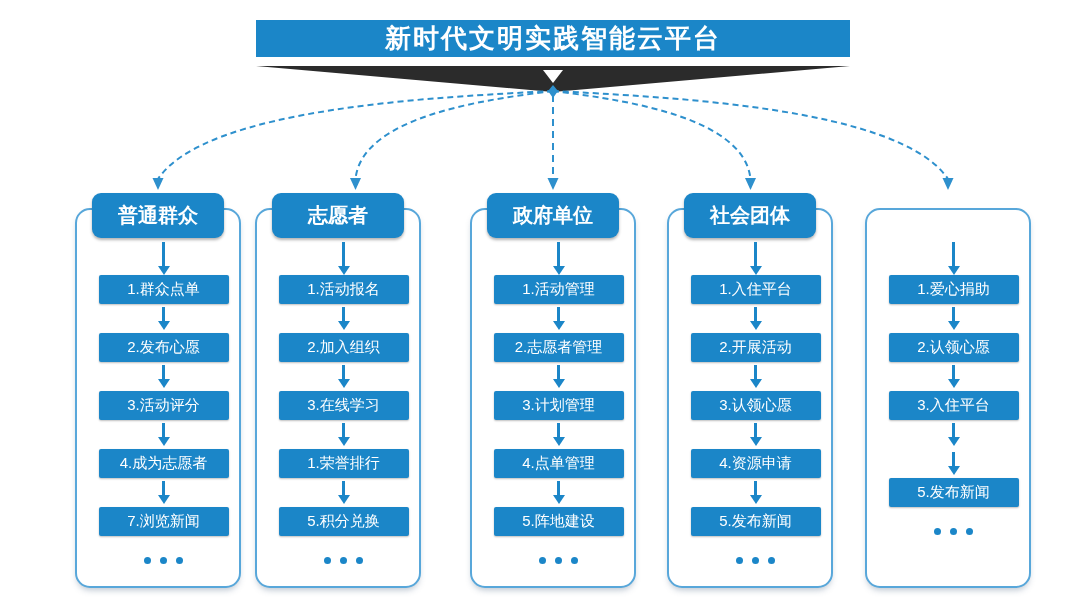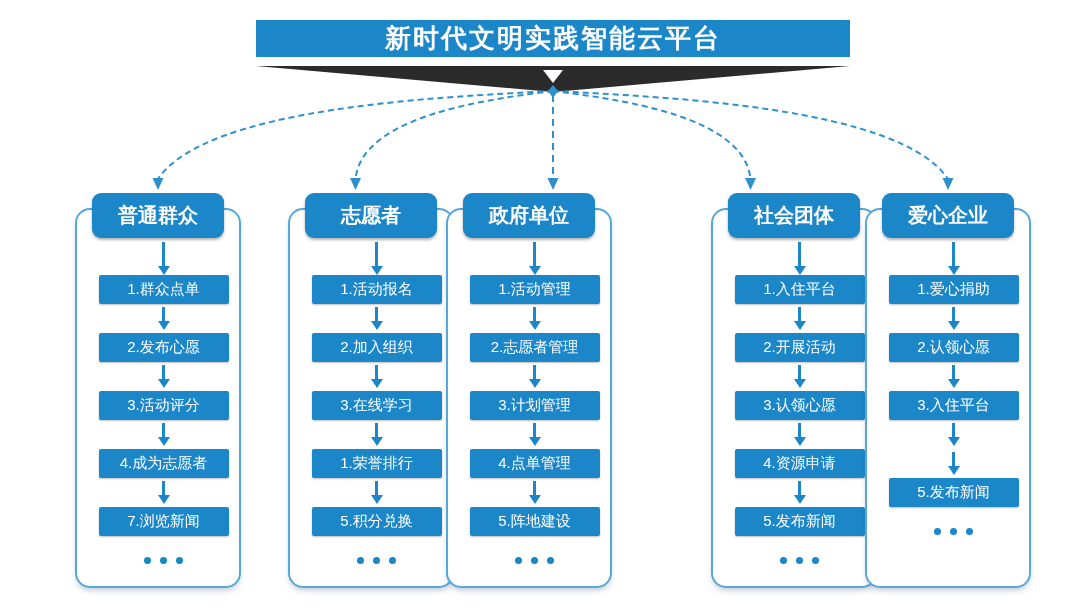--- a/index.html
+++ b/index.html
@@ -29,21 +29,21 @@
     border-top:13px solid #ffffff;
   }
   .fan{position:absolute;left:0;top:85px;width:1080px;height:112px;}
 
   
   .col{
     position:absolute;top:208px;width:166px;height:380px;box-sizing:border-box;
     border:2px solid var(--outline);border-radius:15px;background:#fff;
     box-shadow:0 4px 6px -2px rgba(60,90,120,.35);
   }
-  .col-1{left:75px;}.col-2{left:288px;}.col-3{left:446px;}.col-4{left:667px;margin-left:44px;}.col-5{left:865px;}
+  .col-1{left:75px;}.col-2{left:255px;}.col-3{left:470px;}.col-4{left:667px;}.col-5{left:865px;}
   .col-header{
     position:absolute;top:-17px;left:50%;transform:translateX(-50%);
     width:132px;height:45px;background:var(--blue);border-radius:9px;
     color:#fff;font-size:20px;font-weight:bold;display:flex;align-items:center;justify-content:center;
     box-shadow:0 2px 3px rgba(0,0,0,.3);white-space:nowrap;
   }
   .col-body{
     position:absolute;top:32px;left:0;right:0;bottom:0;
     display:flex;flex-direction:column;align-items:center;padding-left:11px;
   }
@@ -277,23 +277,20 @@
         </div>
       <div class="dots">
           <span class="dot"></span>
           <span class="dot"></span>
           <span class="dot"></span>
         </div>
     </div>
   </div>
 
   <div class="col col-5">
-    <div class="col-header">
-        <span>爱心企业</span>
-      </div>
     <div class="col-body">
       <div class="v-arrow long">
           <div class="stem"></div>
           <div class="head"></div>
         </div>
       <div class="step">
           <span>1.爱心捐助</span>
         </div>
       <div class="v-arrow short">
           <div class="stem"></div>

